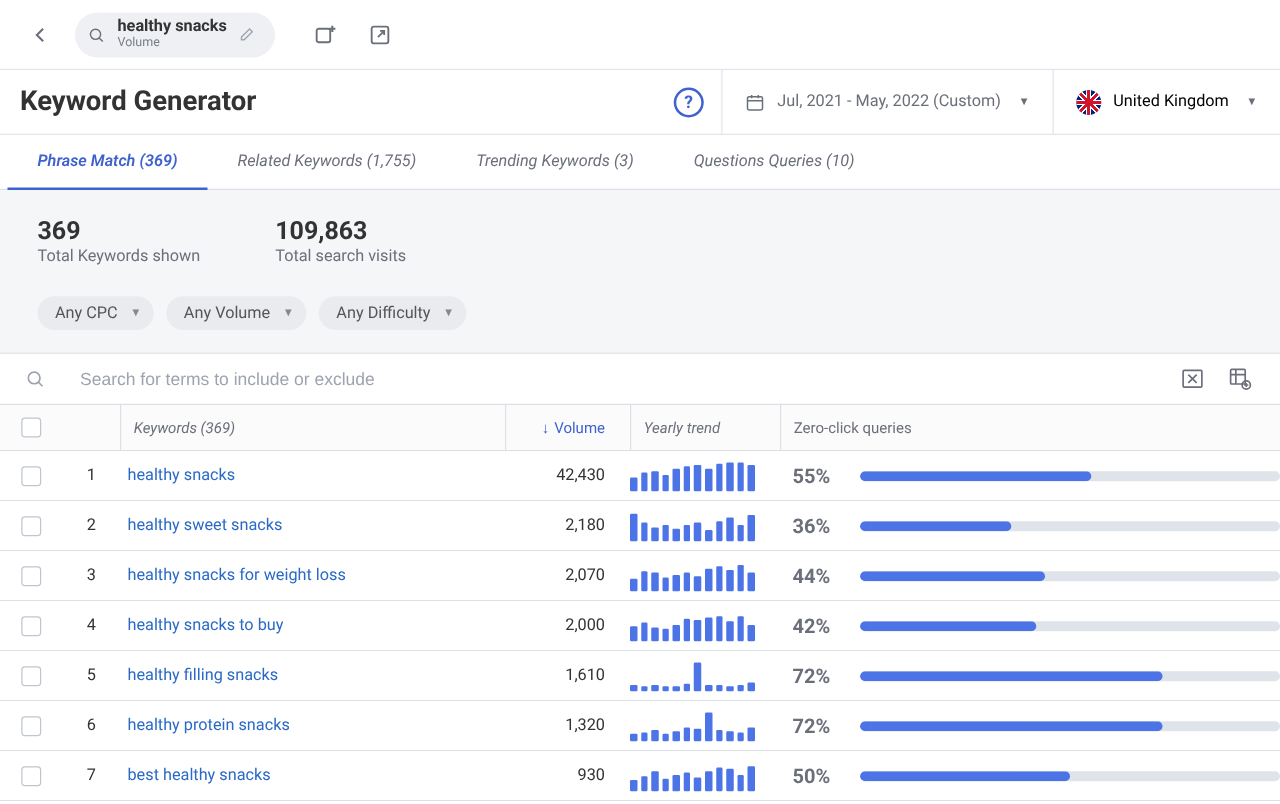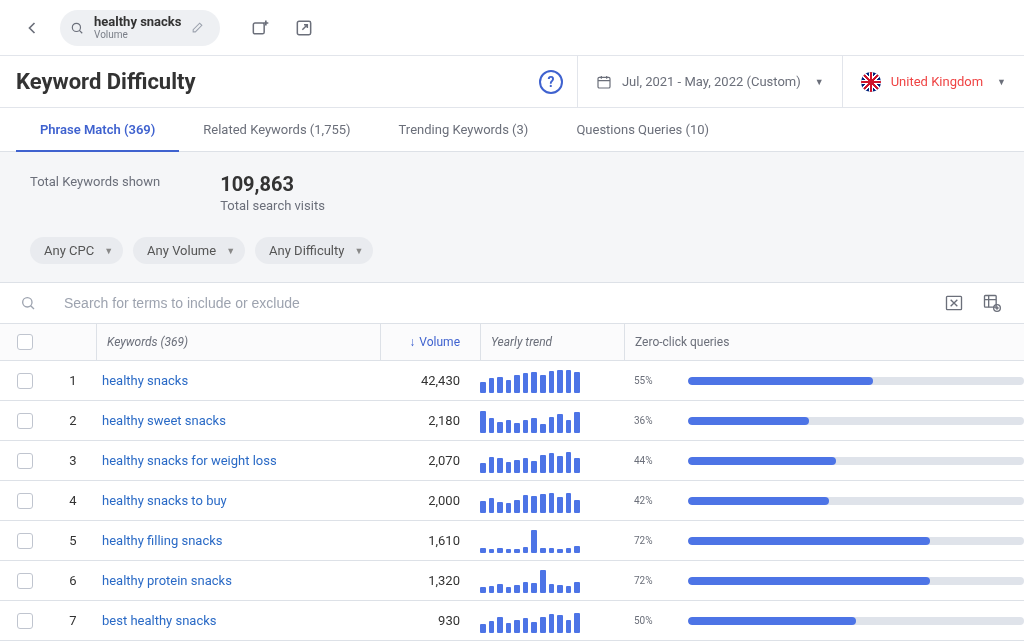--- a/index.html
+++ b/index.html
@@ -98,22 +98,23 @@
     background:
       linear-gradient(45deg, transparent 46%, #cf142b 46% 54%, transparent 54%),
       linear-gradient(-45deg, transparent 46%, #cf142b 46% 54%, transparent 54%),
       linear-gradient(0deg, transparent 45%, #cf142b 45% 55%, transparent 55%),
       linear-gradient(90deg, transparent 45%, #cf142b 45% 55%, transparent 55%);
   }
   
   .tabs {
     display:flex;
     background:var(--card);
-    padding: 0 16px;
+    padding: 0 6px;
     border-bottom:1px solid var(--border2);
+    font-style:italic;
   }
   .tab {
     padding: 14px 24px 14px;
     color: var(--text-grey);
     cursor:pointer;
     position:relative;
   }
   .tab.active { color: var(--active); font-weight:600; }
   .tab.active::after {
     content:''; position:absolute; bottom:-1px; left:0; right:0; height:2px; background:var(--active);
@@ -156,21 +157,21 @@
     background:#fbfbfc;
     color: var(--text-grey);
     font-size:12px;
     height:38px;
   }
   .col-check { width:50px; display:flex; justify-content:center; }
   .col-num   { width:46px; text-align:center; }
   .col-kw    { flex:1.1; padding-left:6px; }
   .col-vol   { width:100px; text-align:right; padding-right:20px; }
   .col-trend { width:120px;font-style:italic; }
-  .col-zcq   { width:400px; padding-left:10px; display:flex; align-items:center; gap:14px;margin-left:24px; }
+  .col-zcq   { width:400px; padding-left:10px; display:flex; align-items:center; gap:14px; }
   .thead .col-kw, .thead .col-vol { border-left:1px solid var(--border2); height:100%; display:flex; align-items:center; }
   .thead .col-kw { padding-left:10px;font-style:italic; }
   .thead .col-vol { justify-content:flex-end; color:var(--active); }
   .thead .col-trend, .thead .col-zcq { border-left:1px solid var(--border2); height:100%; display:flex; align-items:center; padding-left:10px;}
   .sort-arrow { color:var(--active); margin-right:4px; }
   .trow {
     display:flex; align-items:center;
     border-bottom:1px solid var(--border2);
     height:40px;
     background:var(--card);
@@ -179,21 +180,21 @@
     width:16px; height:16px; border:1.5px solid #c0c5cf; border-radius:3px; cursor:pointer; background:#fff;
   }
   .kw-link { color: var(--link); cursor:pointer; }
   .vol-val { font-weight:400; color:#333; }
   .spark {
     display:flex; align-items:flex-end; gap:3px; height:24px; width:100px;
   }
   .spark span {
     width:6px; background: var(--blue); border-radius:1px;
   }
-  .zcq-pct { width:40px; color: var(--text-grey); font-size:10px; }
+  .zcq-pct { width:40px; color: var(--text-grey); font-size:16px;font-weight:bold; }
   .bar-track {
     flex:1; height:8px; background:#dfe3ea; border-radius:4px; overflow:hidden;
   }
   .bar-fill { height:100%; background: var(--blue); border-radius:4px; }
   svg { display:block; }
 </style>
 </head>
 <body>
 
 <div class="topbar">
@@ -229,46 +230,47 @@
     <span class="icon-btn">
       <svg width="20" height="20" viewBox="0 0 24 24" fill="none" stroke="currentColor" stroke-width="1.8">
           <rect x="4" y="4" width="16" height="16" rx="2"></rect>
           <path d="M10 14l6-6M16 12V8h-4"></path>
         </svg>
     </span>
   </div>
 </div>
 
 <div class="headerbar">
-  <div class="page-title">Keyword Difficulty</div>
+  <div class="page-title">Keyword Generator</div>
   <div class="help-circle">?</div>
   <div class="header-select">
     <svg width="16" height="16" viewBox="0 0 24 24" fill="none" stroke="currentColor" stroke-width="1.8">
         <rect x="3" y="5" width="18" height="16" rx="2"></rect>
         <path d="M3 10h18M8 3v4M16 3v4"></path>
       </svg>
     <span>Jul, 2021 - May, 2022 (Custom)</span>
     <span class="caret">▼</span>
   </div>
   <div class="header-select">
     <span class="flag flag-uk"></span>
-    <span style="color:#ef4444">United Kingdom</span>
+    <span style="color:#000000">United Kingdom</span>
     <span class="caret">▼</span>
   </div>
 </div>
 
 <div class="tabs" id="tabs">
     <div class="tab active">Phrase Match (369)</div>
     <div class="tab">Related Keywords (1,755)</div>
     <div class="tab">Trending Keywords (3)</div>
     <div class="tab">Questions Queries (10)</div>
   </div>
 
 <div class="stats">
   <div class="stat">
+    <div class="num">369</div>
     <div class="lbl">Total Keywords shown</div>
   </div>
   <div class="stat">
     <div class="num">109,863</div>
     <div class="lbl">Total search visits</div>
   </div>
 </div>
 
 <div class="filters" id="filters">
     <div class="chip">

